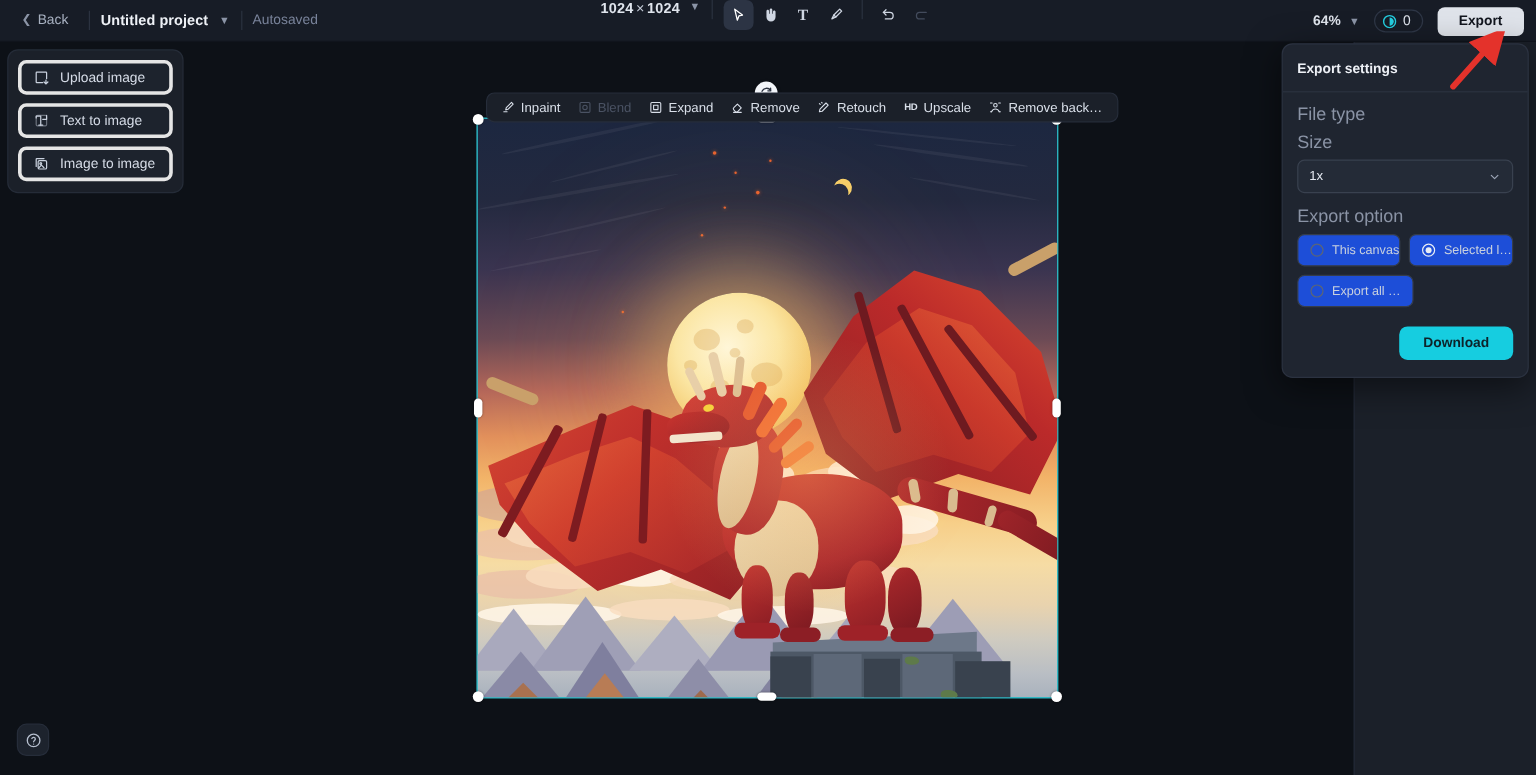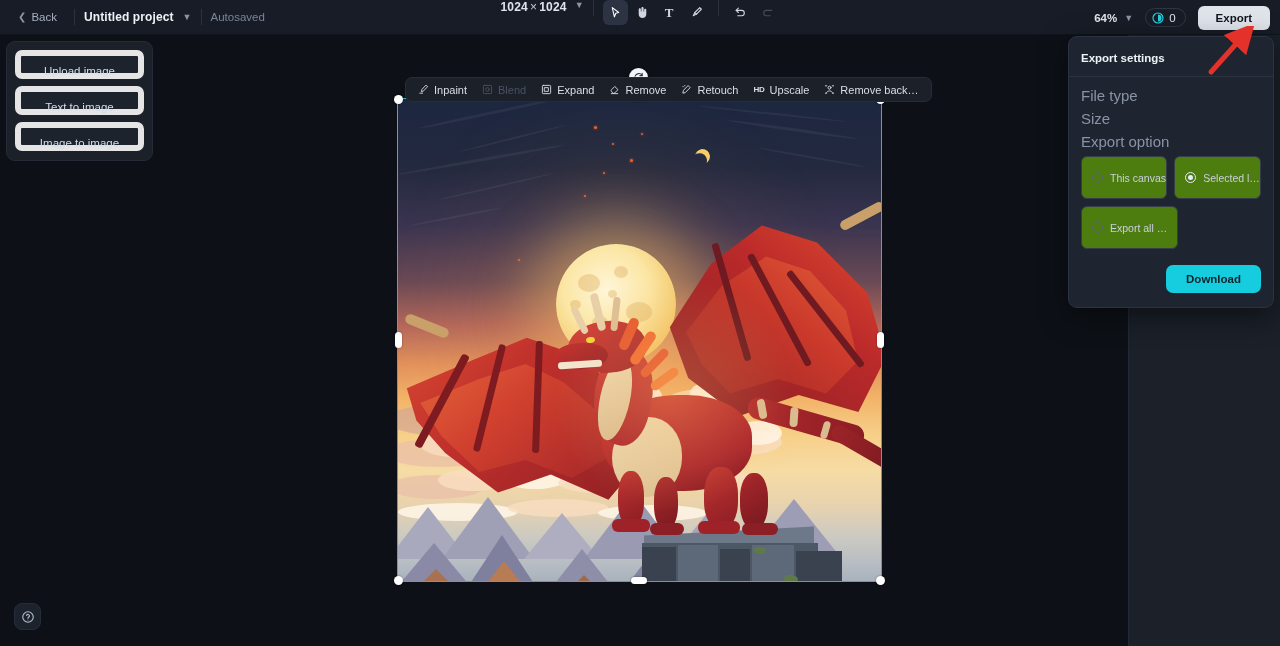--- a/index.html
+++ b/index.html
@@ -82,24 +82,23 @@
   .cp-head {
     display: flex; align-items: center; gap: 8px;
     padding: 10px 12px 9px 12px;
     border-bottom: 1px solid #252c38;
   }
   .cp-title { font-size: 11.5px; font-weight: bold; color: #eef1f6; }
   .cp-body { padding: 8px 8px 9px 8px; display: flex; flex-direction: column; gap: 7px; }
   .cp-item {
     display: flex; align-items: center; gap: 9px;
     height: 29px; padding: 0 10px;
-    border: 6px solid #e5e5e5; border-radius: 7px;
+    border: 3px solid #e5e5e5; border-radius: 7px;
     font-size: 11.5px; color: #d5dbe6; cursor: pointer;
     background: #1d232d;
-    flex-direction: column;
   }
 
   
   .help-btn {
     position: absolute; left: 14px; bottom: 16px;
     width: 27px; height: 27px; border-radius: 8px;
     background: #1d232d; border: 1px solid #262d3a;
     display: flex; align-items: center; justify-content: center;
     cursor: pointer; z-index: 30;
   }
@@ -227,22 +226,22 @@
   .ep-select {
     height: 28px; border: 1px solid #39414f; border-radius: 6px;
     background: #242b37; display: flex; align-items: center;
     justify-content: space-between; padding: 0 9px; cursor: pointer;
     margin-bottom: 11px;
   }
   .ep-select-val { font-size: 11px; color: #e3e8f0; }
   .ep-radio-row { display: flex; gap: 7px; margin-bottom: 7px; }
   .ep-radio {
     display: flex; align-items: center; gap: 7px;
-    height: 43px; padding: 0 10px;
-    border: 1px solid #353d4b; border-radius: 6px; background: #4d7c0f;
+    height: 27px; padding: 0 10px;
+    border: 1px solid #353d4b; border-radius: 6px; background: #1d4ed8;
     font-size: 10.5px; color: #c9d1de; cursor: pointer; white-space: nowrap;
     overflow: hidden;
   }
   .radio-dot {
     width: 11px; height: 11px; border-radius: 50%;
     border: 1.5px solid #5b6576; flex: 0 0 auto;
     display: flex; align-items: center; justify-content: center;
   }
   .ep-radio.sel .radio-dot { border-color: #e8edf5; }
   .ep-radio.sel .radio-dot::after {
@@ -624,20 +623,26 @@
   </div>
 
   <div class="export-pop">
     <div class="ep-head">
       <span class="ep-title">Export settings</span>
     </div>
     <div class="ep-body">
       <div class="ep-label">File type</div>
 
       <div class="ep-label">Size</div>
+      <div class="ep-select">
+        <span class="ep-select-val">1x</span>
+        <svg width="11" height="11" viewBox="0 0 24 24" fill="none" stroke="#9aa3b4" stroke-width="2.2" stroke-linecap="round" stroke-linejoin="round">
+          <polyline points="6 9 12 15 18 9"></polyline>
+        </svg>
+      </div>
 
       <div class="ep-label">Export option</div>
       <div class="ep-radio-row">
         <div class="ep-radio">
           <span class="radio-dot"></span>
           <span>This canvas</span>
         </div>
         <div class="ep-radio sel">
           <span class="radio-dot"></span>
           <span>Selected l…</span>

